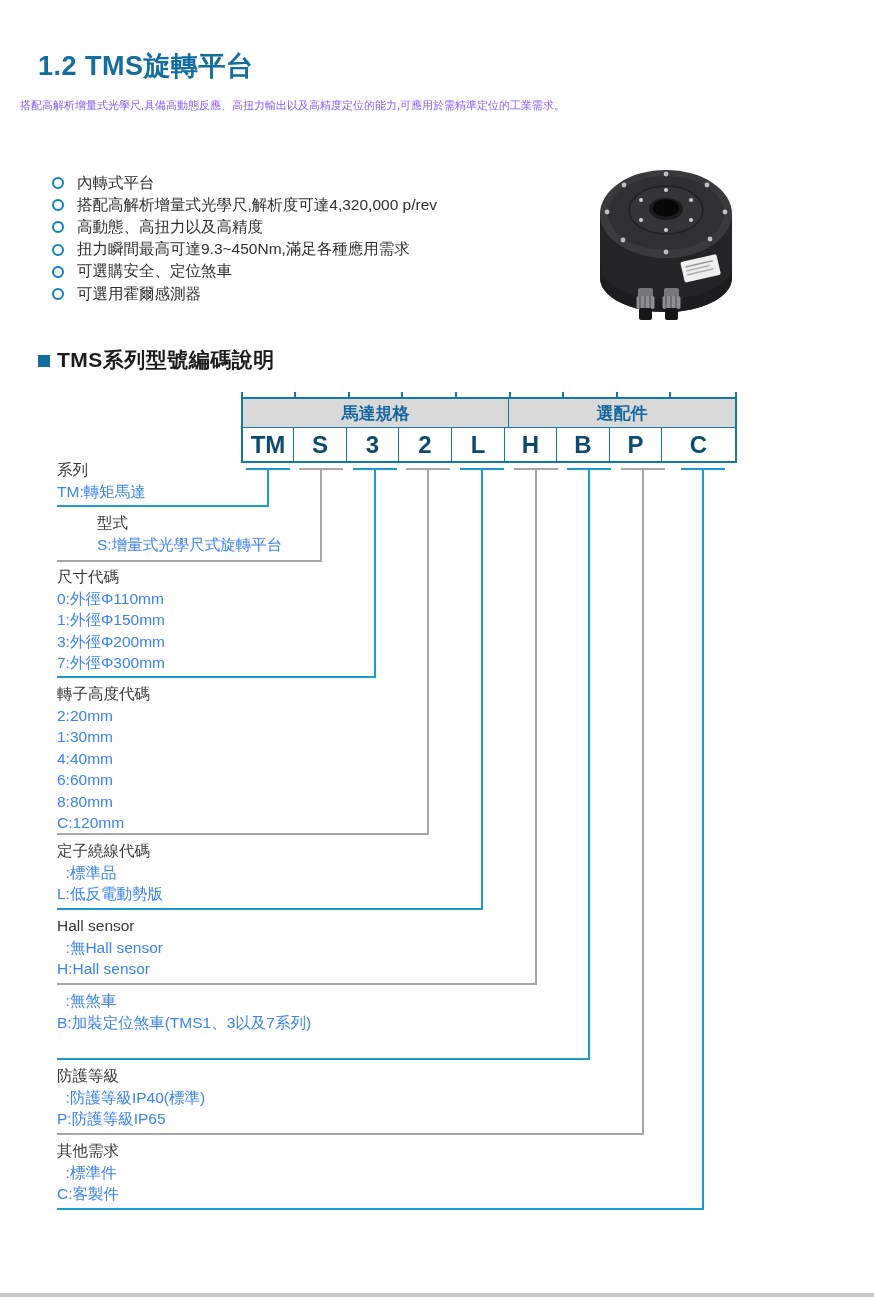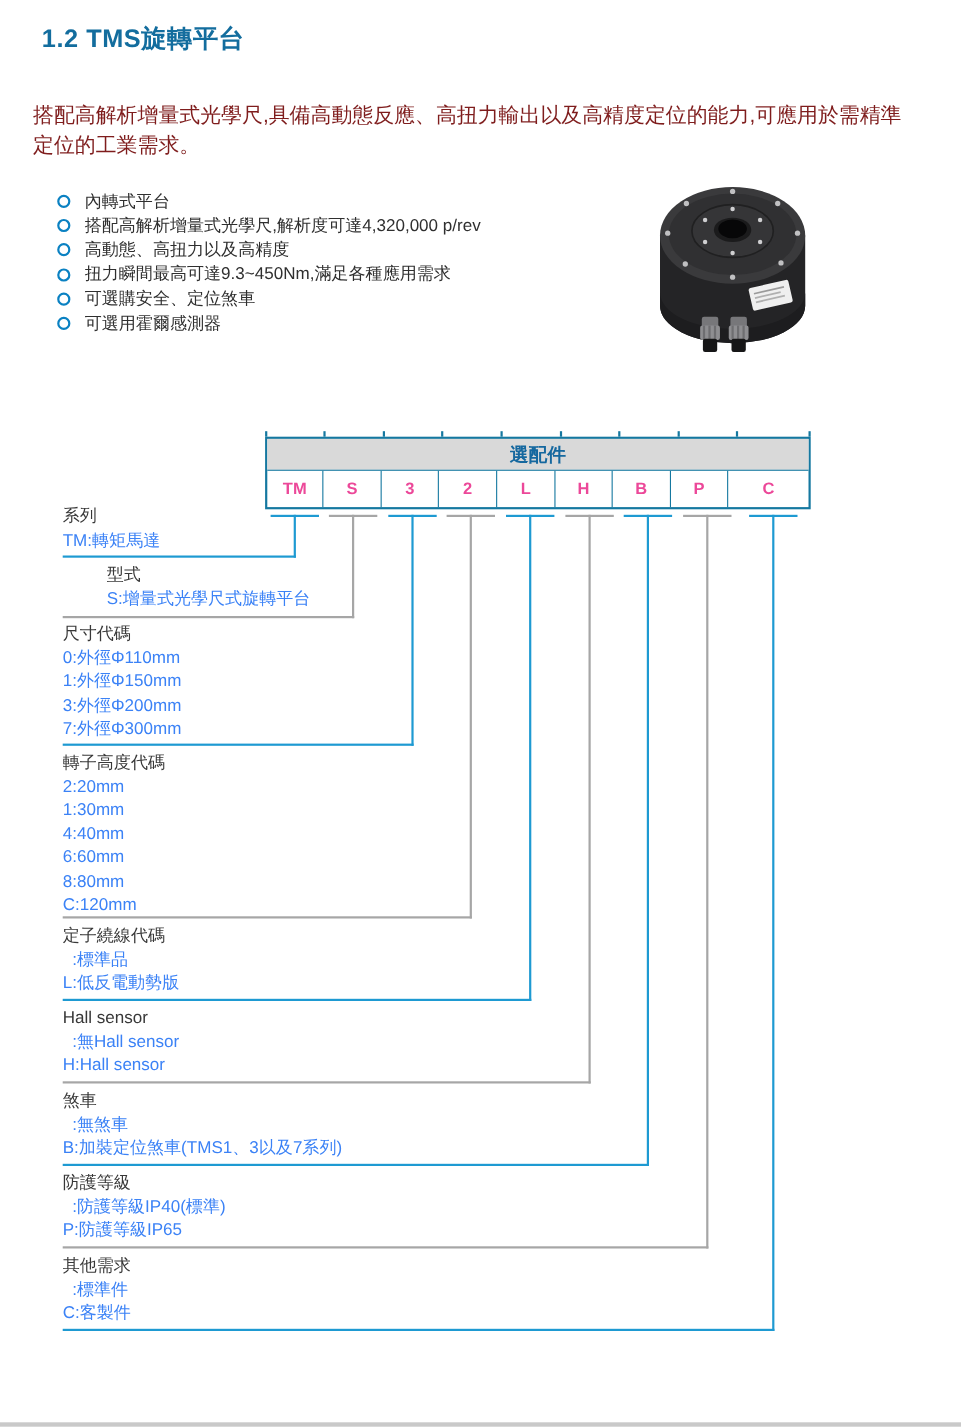--- a/index.html
+++ b/index.html
@@ -2,27 +2,27 @@
 <html><head>
 <meta charset="utf-8">
 <style>
   html,body{margin:0;padding:0;background:#ffffff;}
   #page{
     position:relative;width:874px;height:1298px;background:#fff;overflow:hidden;
     font-family:"Liberation Sans","DejaVu Sans",sans-serif;color:#303030;
   }
   
   .doc-title{
-    position:absolute;left:38px;top:20px;
-    font-size:23px;font-weight:bold;color:var(--accent-blue);
+    position:absolute;left:38px;top:48px;
+    font-size:27px;font-weight:bold;color:var(--accent-blue);
     letter-spacing:0.5px;
   }
   .intro{
-    position:absolute;left:30px;top:92px;width:808px;
-    font-size:19px;line-height:27px;color:#7f1d1d;
+    position:absolute;left:20px;top:92px;width:808px;
+    font-size:11px;line-height:27px;color:#8b5cf6;
   }
   
   .features{position:absolute;left:40px;top:160px;margin:12px;padding:0;list-style:none;}
   .features li{
     height:22.2px;display:flex;align-items:center;
     font-size:15.5px;color:#2f2f2f;white-space:pre;
   }
   .features .dot{
     flex:0 0 auto;width:8px;height:8px;border-radius:50%;
     border:2.6px solid var(--bullet-blue);margin-right:13px;background:#fff;
@@ -41,21 +41,21 @@
   #model-table .grow{display:flex;height:28px;background:var(--header-bg);}
   #model-table .gcell{
     box-sizing:border-box;display:flex;align-items:center;justify-content:center;
     font-size:17px;font-weight:bold;color:var(--header-text);
     border-right:1px solid var(--table-border);
   }
   #model-table .gcell:last-child{border-right:none;}
   #model-table .crow{display:flex;height:33px;border-top:1px solid var(--table-border);}
   #model-table .ccell{
     box-sizing:border-box;display:flex;align-items:center;justify-content:center;
-    font-size:15px;font-weight:bold;color:#ec4899;
+    font-size:24px;font-weight:bold;color:#0c4a6e;
     border-right:1px solid var(--table-border);
   }
   #model-table .ccell:last-child{border-right:none;}
   .tick{position:absolute;width:2px;height:5px;background:var(--table-border);}
   
   .tbar{position:absolute;height:2px;}
   .vline{position:absolute;width:2px;}
   .hrule{position:absolute;height:2px;}
   .legend-sec{position:absolute;left:57px;}
   .legend-sec .lab{font-size:15.5px;line-height:21.5px;color:#383838;white-space:pre;}
@@ -131,23 +131,28 @@
         <rect x="70" y="126" width="15" height="11" rx="2" fill="#77777a"></rect>
         <rect x="68.5" y="134" width="18" height="13" rx="2" fill="#8e8e91"></rect>
         <rect x="71" y="134" width="2" height="13" fill="#6e6e71"></rect>
         <rect x="76" y="134" width="2" height="13" fill="#6e6e71"></rect>
         <rect x="81" y="134" width="2" height="13" fill="#6e6e71"></rect>
         <rect x="71" y="146" width="13" height="12" rx="2" fill="#161617"></rect>
       </g>
     </svg>
   </div>
 
+  <div class="sec-head">
+    <span class="sq"></span>
+    <span class="txt">TMS系列型號編碼說明</span>
+  </div>
 
   <div id="model-table">
     <div class="grow" id="group-row">
+        <div class="gcell" style="width: 266px; flex: 0 0 auto;">馬達規格</div>
         <div class="gcell" style="width: 226px; flex: 1 1 auto;">選配件</div>
       </div>
     <div class="crow" id="code-row">
         <div class="ccell" style="width: 51px; flex: 0 0 auto;">TM</div>
         <div class="ccell" style="width: 53px; flex: 0 0 auto;">S</div>
         <div class="ccell" style="width: 52px; flex: 0 0 auto;">3</div>
         <div class="ccell" style="width: 53px; flex: 0 0 auto;">2</div>
         <div class="ccell" style="width: 53px; flex: 0 0 auto;">L</div>
         <div class="ccell" style="width: 52px; flex: 0 0 auto;">H</div>
         <div class="ccell" style="width: 53px; flex: 0 0 auto;">B</div>
@@ -206,21 +211,20 @@
       <div class="hrule" style="left: 57px; top: 983px; width: 479.5px; background: rgb(166, 166, 166);"></div>
       <div class="legend-sec" style="top: 915px;">
         <div class="lab">Hall sensor</div>
         <div class="ln">  :無Hall sensor</div>
         <div class="ln">H:Hall sensor</div>
       </div>
       <div class="tbar" style="left: 567px; top: 468px; width: 44px; background: rgb(30, 154, 210);"></div>
       <div class="vline" style="left: 588px; top: 468px; height: 592px; background: rgb(30, 154, 210);"></div>
       <div class="hrule" style="left: 57px; top: 1058px; width: 533px; background: rgb(30, 154, 210);"></div>
       <div class="legend-sec" style="top: 990px;">
-        <div class="lab">煞車</div>
         <div class="ln">  :無煞車</div>
         <div class="ln">B:加裝定位煞車(TMS1、3以及7系列)</div>
       </div>
       <div class="tbar" style="left: 620.5px; top: 468px; width: 44px; background: rgb(166, 166, 166);"></div>
       <div class="vline" style="left: 641.5px; top: 468px; height: 667px; background: rgb(166, 166, 166);"></div>
       <div class="hrule" style="left: 57px; top: 1133px; width: 586.5px; background: rgb(166, 166, 166);"></div>
       <div class="legend-sec" style="top: 1065px;">
         <div class="lab">防護等級</div>
         <div class="ln">  :防護等級IP40(標準)</div>
         <div class="ln">P:防護等級IP65</div>

